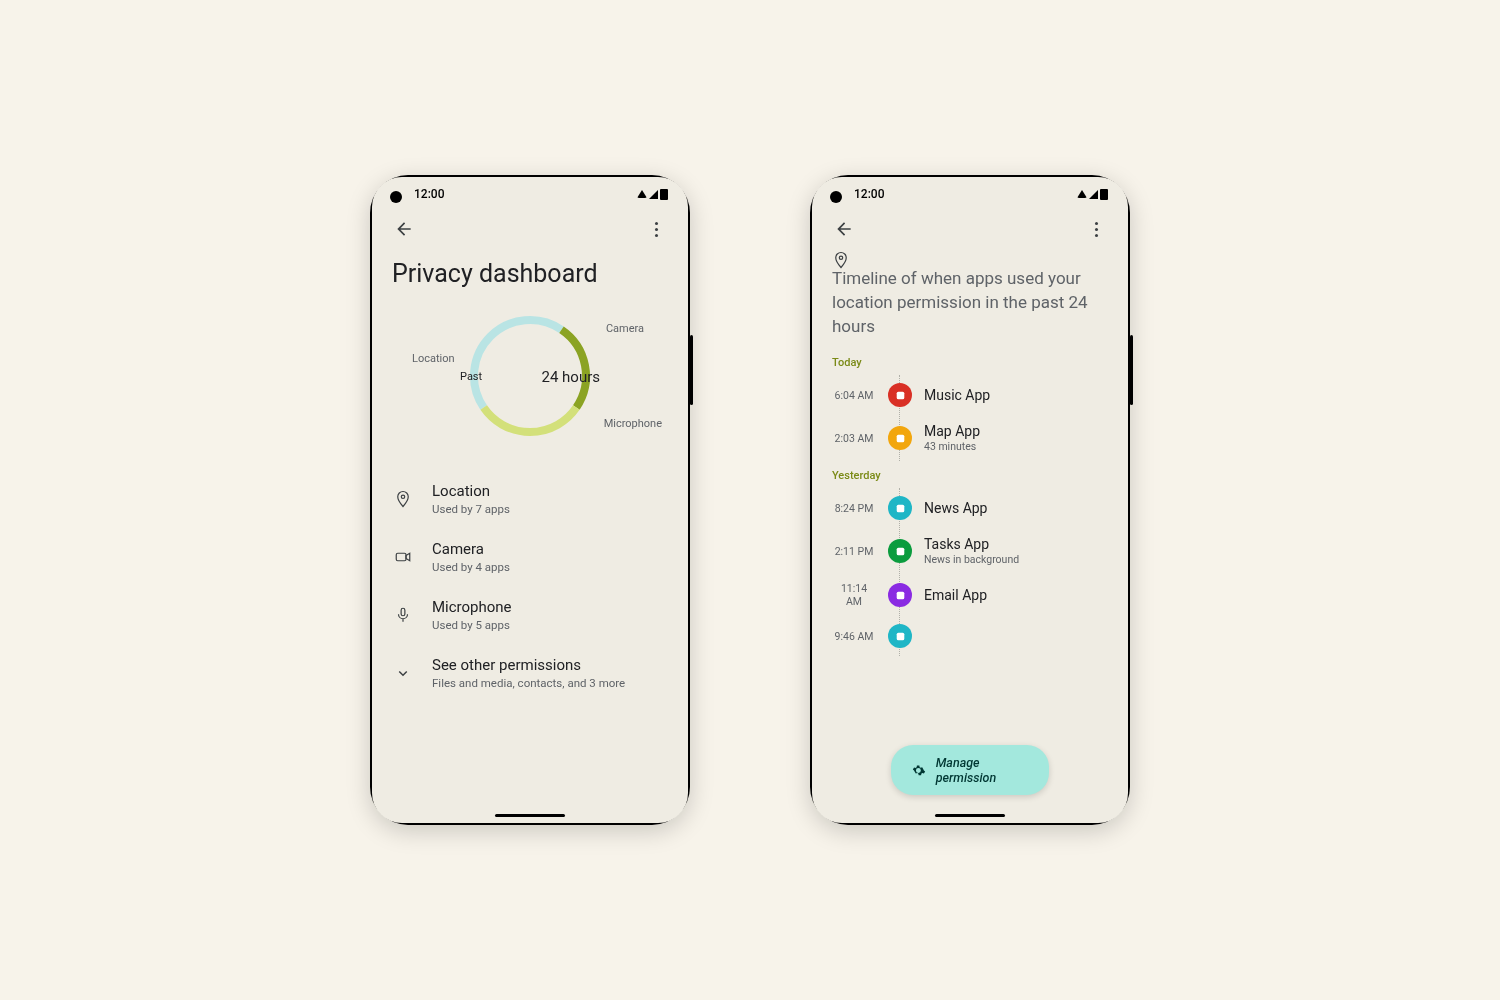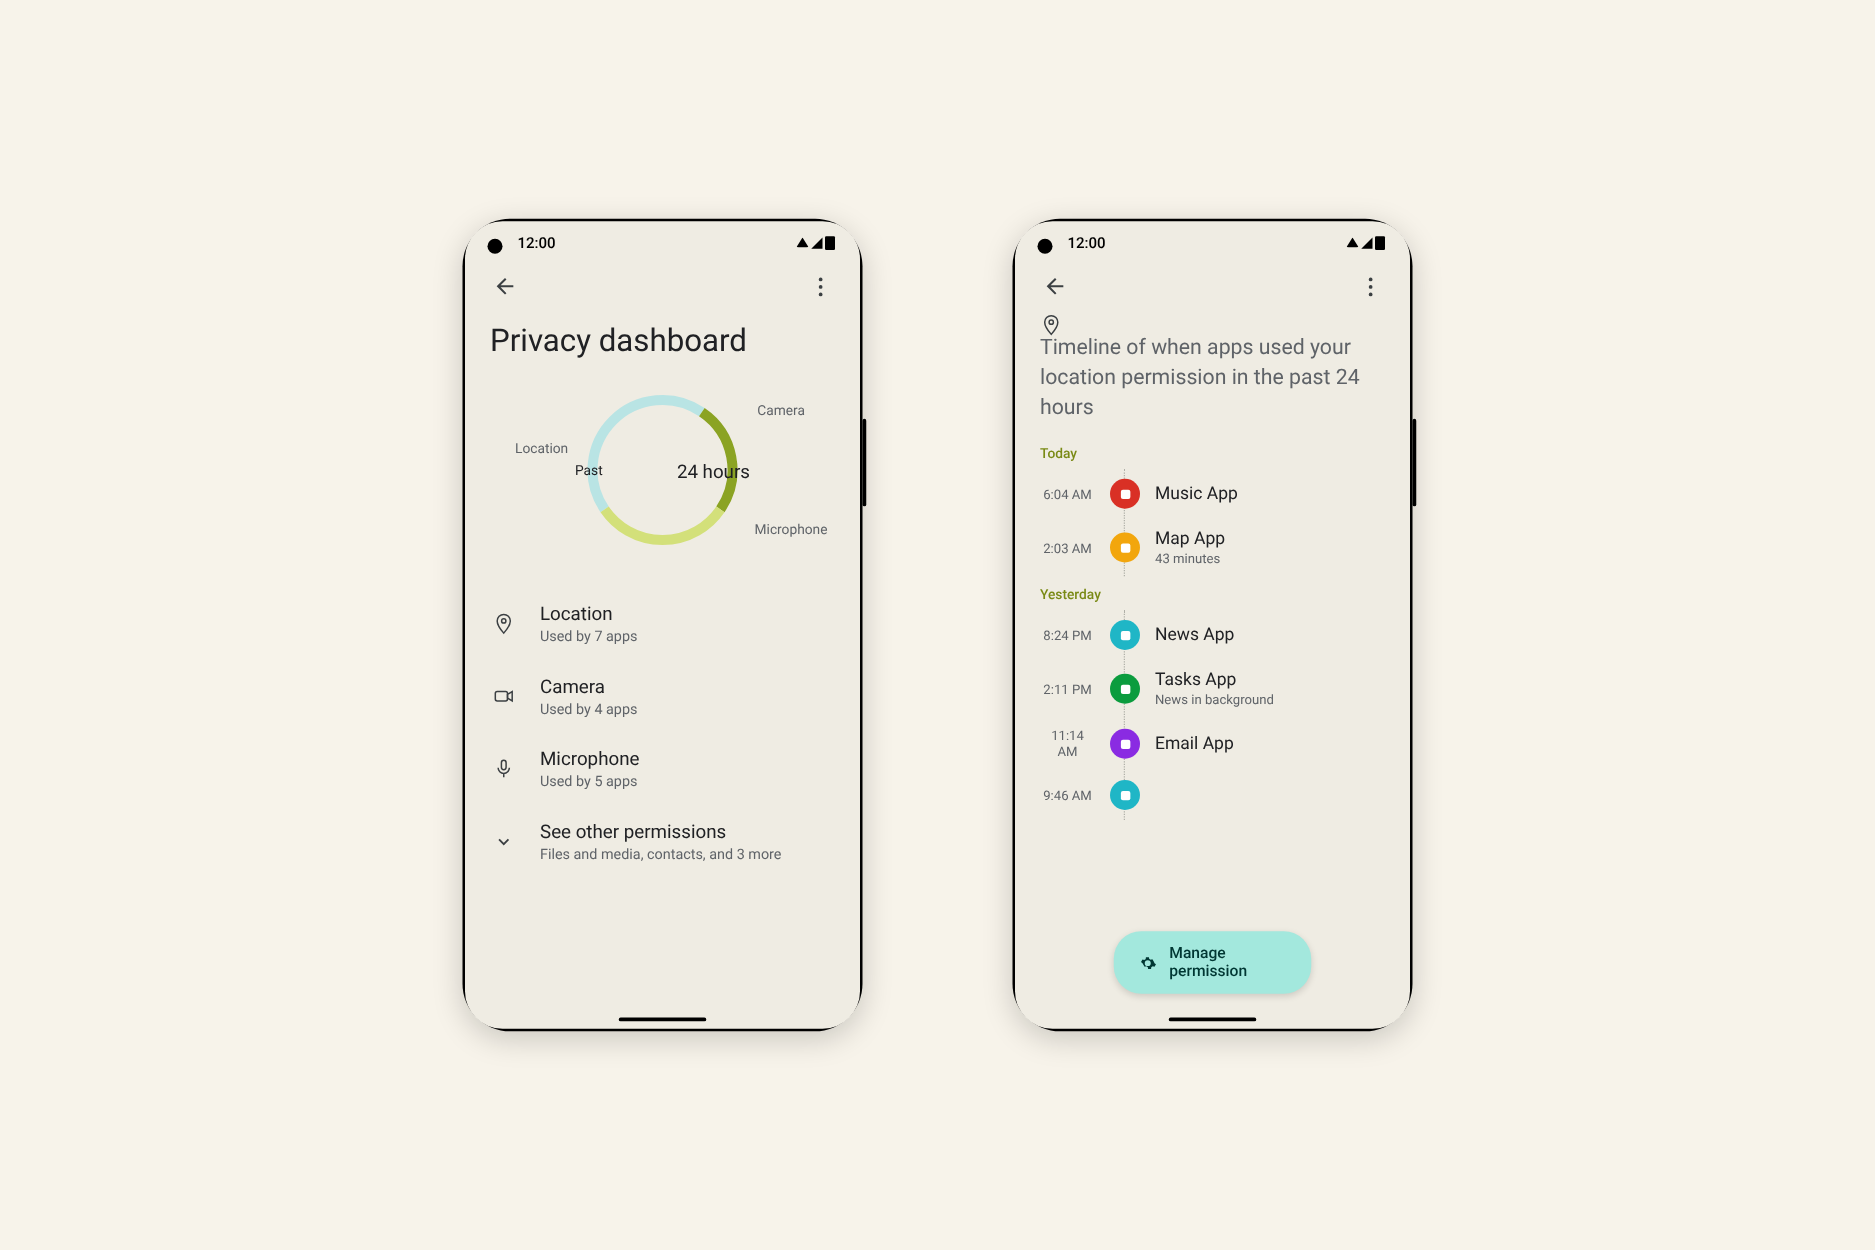--- a/index.html
+++ b/index.html
@@ -64,21 +64,21 @@
   .timeline{position:relative;}
   .tl-row{display:flex;align-items:center;gap:12px;padding:8px 0;position:relative;cursor:pointer;}
   .tl-time{width:44px;font-size:10.5px;color:var(--text-secondary);text-align:center;}
   .tl-dot{width:24px;height:24px;border-radius:50%;display:flex;align-items:center;justify-content:center;flex-shrink:0;position:relative;z-index:1;}
   .tl-dot svg{width:13px;height:13px;fill:#fff;}
   .tl-text .primary{font-size:14px;color:var(--text-primary);}
   .tl-text .secondary{font-size:10.5px;color:var(--text-secondary);margin-top:1px;}
   .tl-line{position:absolute;left:67px;top:0;bottom:0;border-left:1px dotted #b0b0a8;z-index:0;}
 
   
-  .fab{position:absolute;bottom:28px;left:50%;transform:translateX(-50%);background:var(--mint);color:#003733;border-radius:22px;padding:10px 20px;display:flex;align-items:center;gap:10px;font-size:12.5px;font-weight:500;box-shadow:0 2px 6px rgba(0,0,0,.15);cursor:pointer;}
+  .fab{position:absolute;bottom:28px;left:50%;transform:translateX(-50%);background:var(--mint);color:#003733;border-radius:22px;padding:10px 20px;display:flex;align-items:center;gap:10px;font-size:12.5px;font-weight:500;box-shadow:0 2px 6px rgba(0,0,0,.15);cursor:pointer;font-style:italic;}
   .fab svg{width:17px;height:17px;}
 
   .header-pin{margin:6px 0 -4px;}
   .header-pin svg{width:18px;height:18px;color:#3c4043;}
 </style>
 </head>
 <body>
 
 <div class="phone">
   <div class="screen">

